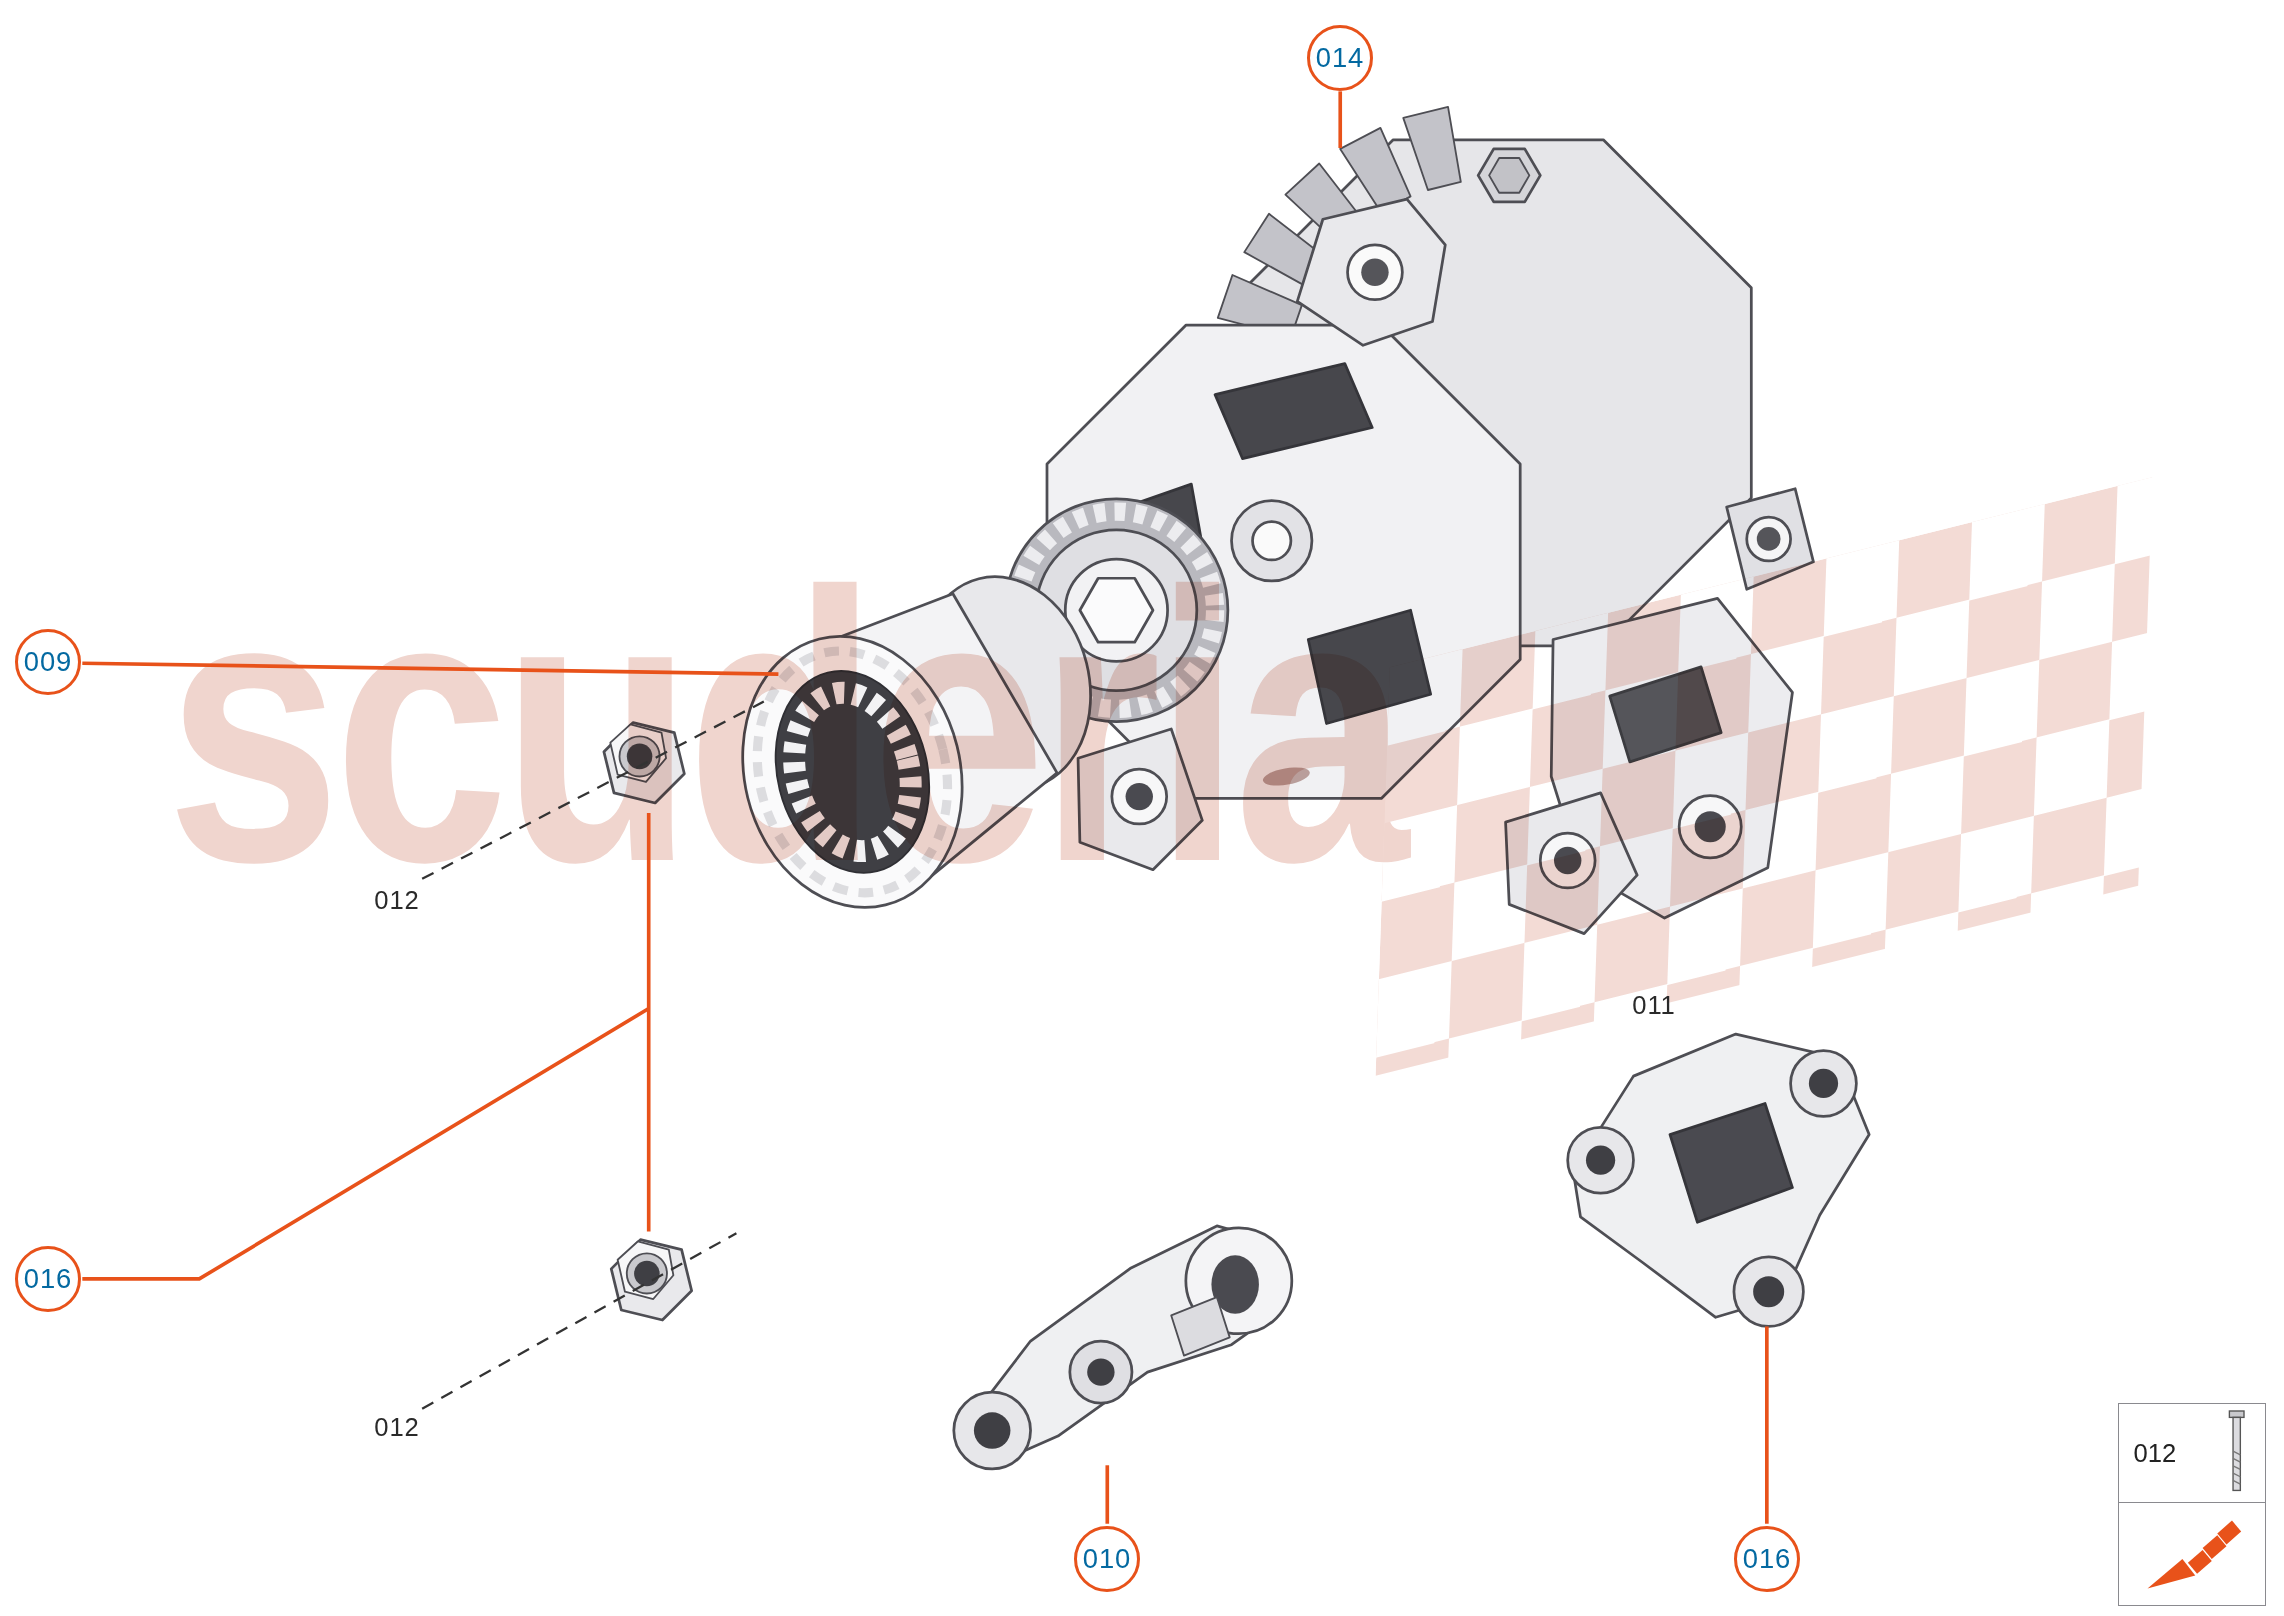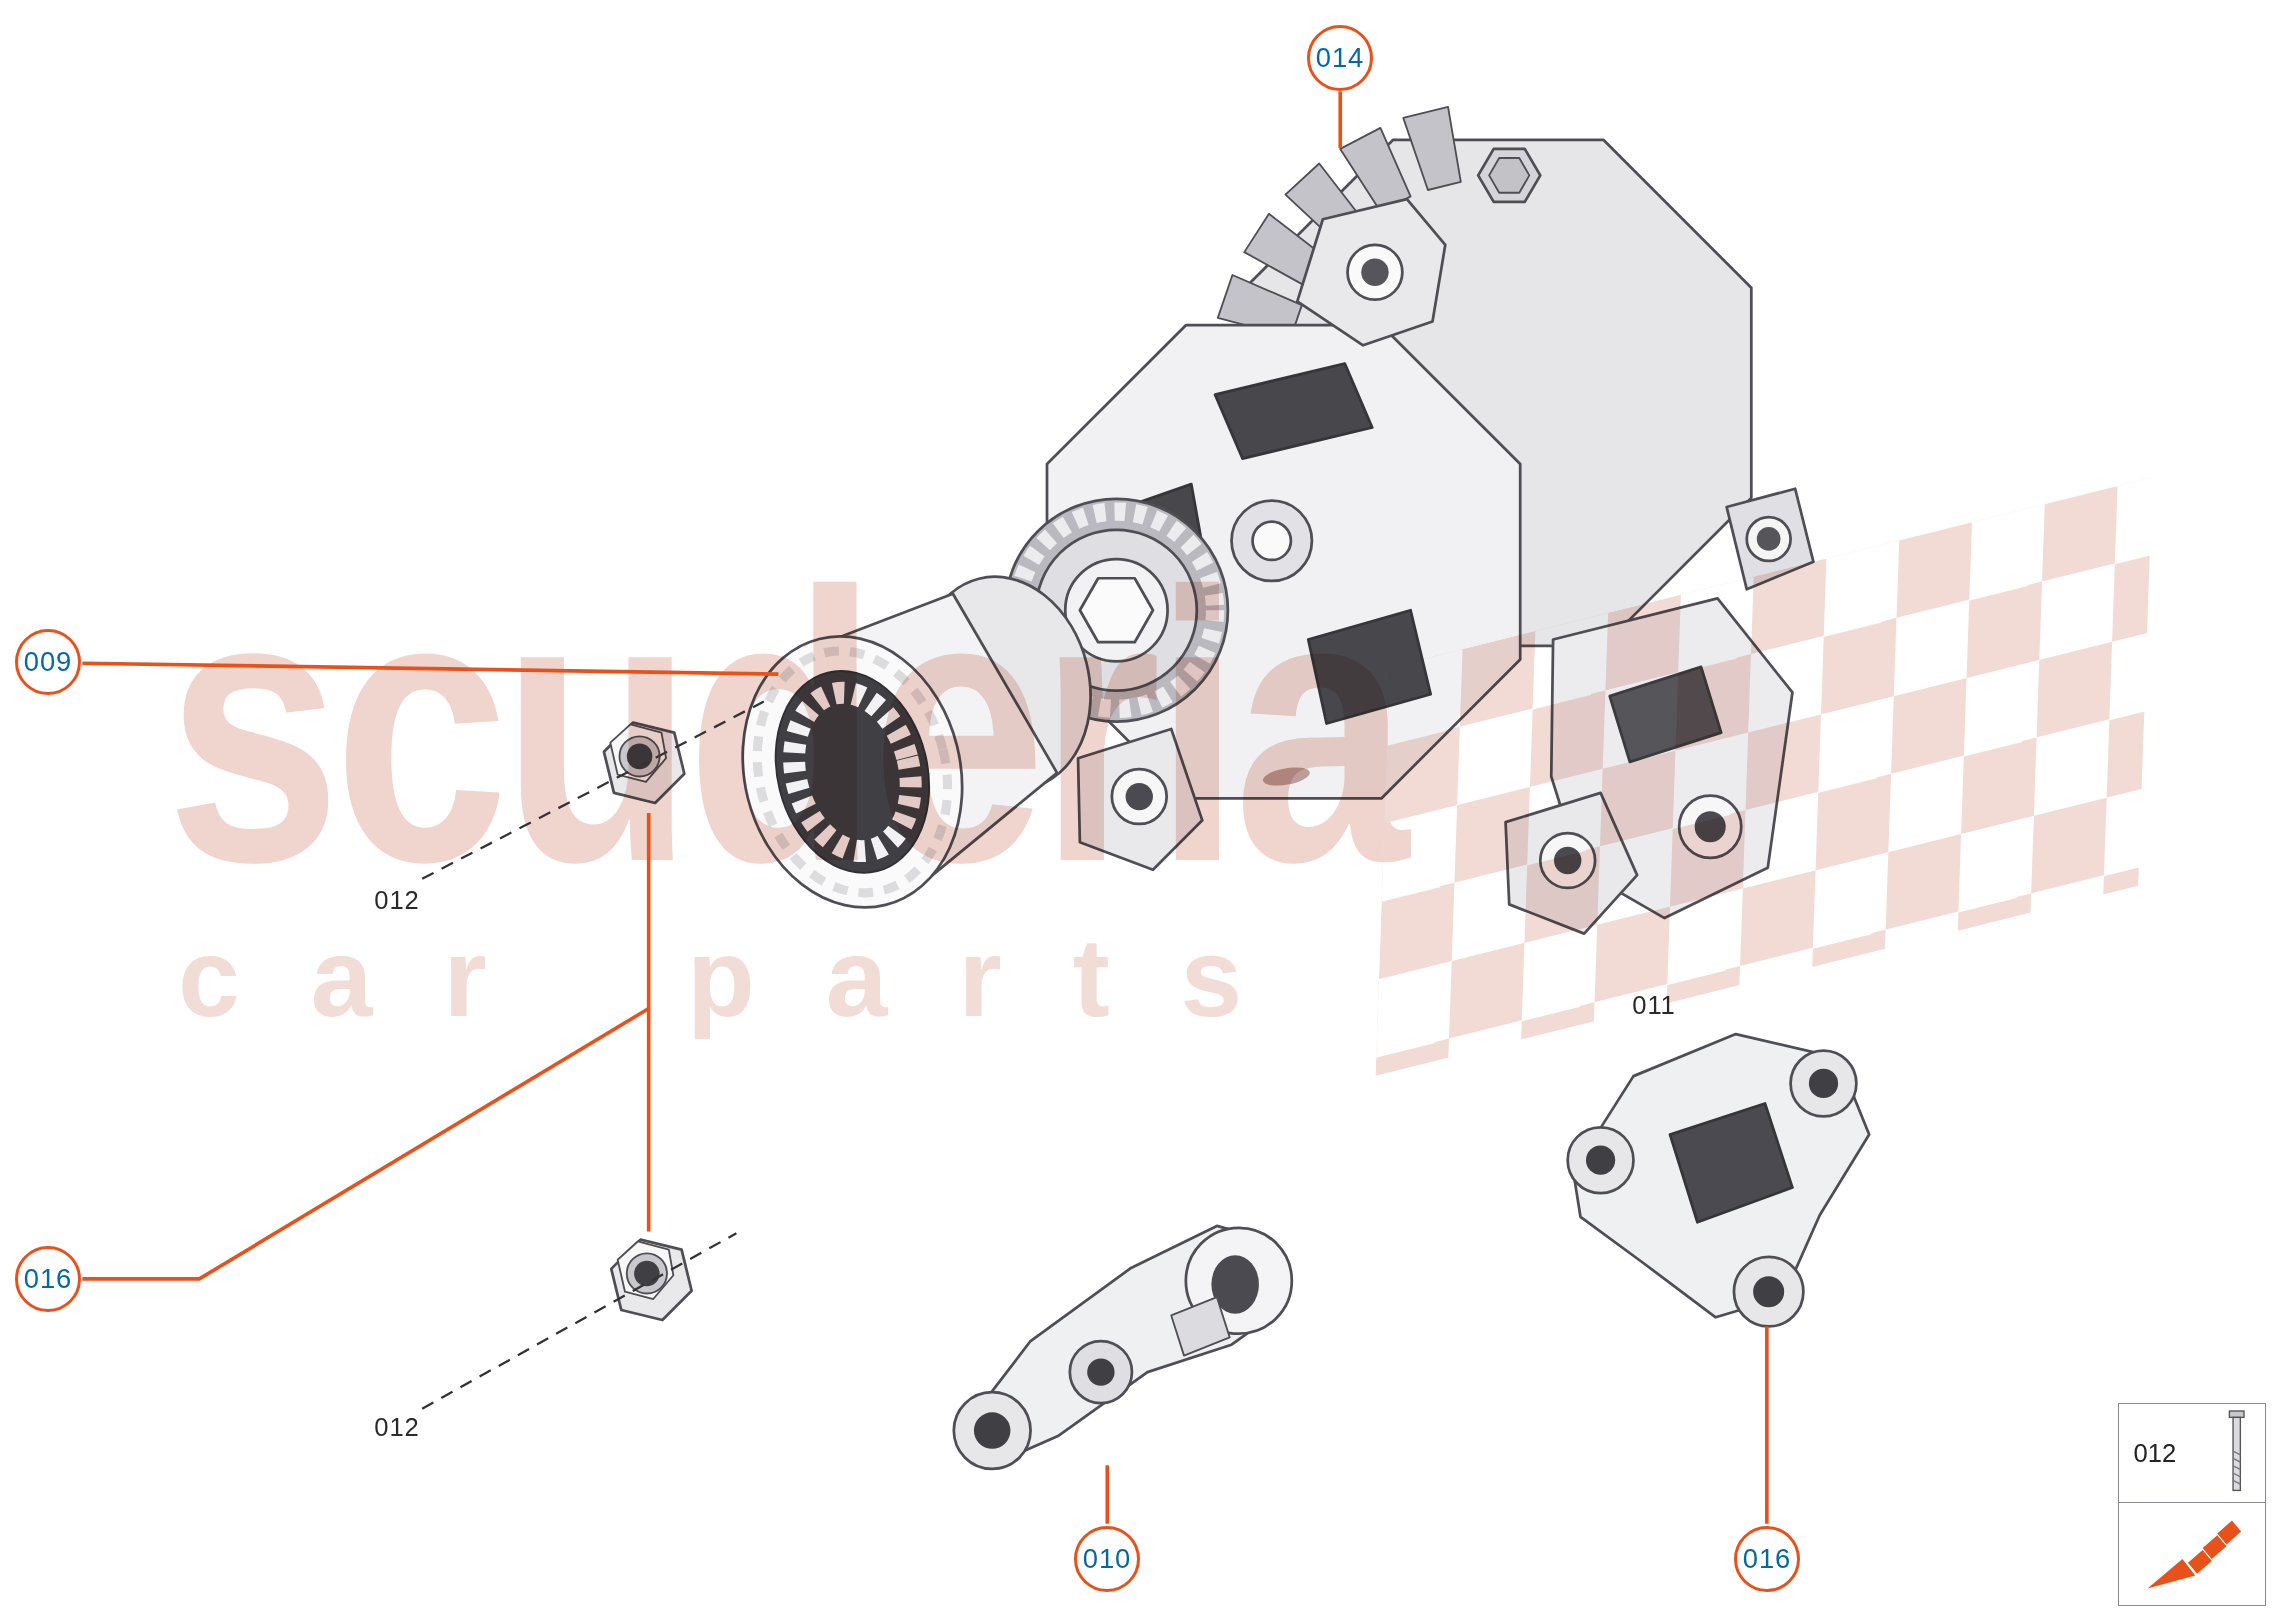--- a/index.html
+++ b/index.html
@@ -158,21 +158,20 @@
       <circle cx="1996" cy="1186" r="16" fill="#3f3f44" stroke="none"></circle>
       <circle cx="1752" cy="1270" r="36" fill="#e7e7ea"></circle>
       <circle cx="1752" cy="1270" r="16" fill="#3f3f44" stroke="none"></circle>
       <circle cx="1936" cy="1414" r="38" fill="#e7e7ea"></circle>
       <circle cx="1936" cy="1414" r="17" fill="#3f3f44" stroke="none"></circle>
     </g>
   </svg>
 
   <div class="watermark">
     <div class="wm-word1">scuderia</div>
-    <div class="wm-word2">car parts</div>
     <div class="wm-checkers"></div>
   </div>
 
   <svg class="layer lines" viewBox="0 0 2500 1769">
     <g stroke="#E8521A" stroke-width="4" fill="none">
       <line x1="1467" y1="100" x2="1467" y2="162"></line>
       <line x1="90" y1="726" x2="852" y2="738"></line>
       <polyline points="90,1400 218,1400 710,1104"></polyline>
       <line x1="710" y1="890" x2="710" y2="1348"></line>
       <line x1="1212" y1="1668" x2="1212" y2="1604"></line>

